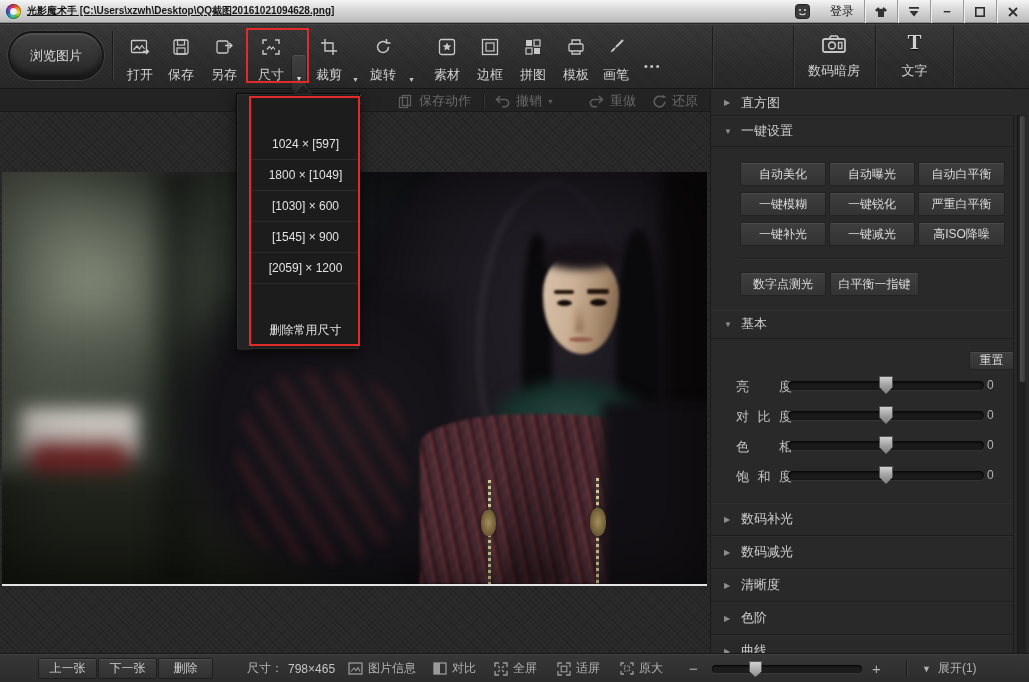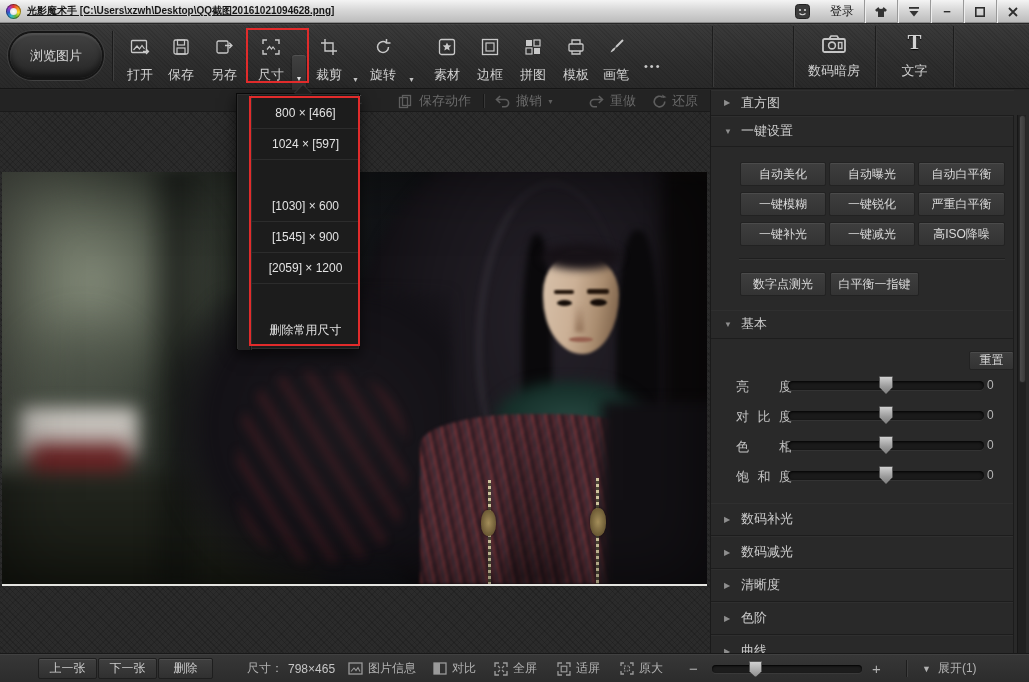--- a/index.html
+++ b/index.html
@@ -514,22 +514,22 @@
     <div class="ssep"></div>
     <div class="sitem" style="left:922px;gap:7px">
       <span style="font-size:9px">▼</span>
       <span>展开(1)</span>
     </div>
   </div>
 
   <div class="notch"></div>
   <div class="menu">
     <div class="gutter"></div>
-    <div class="mitem" style="top:4px">800 × [466]</div>
     <div class="mitem" style="top:35px">1024 × [597]</div>
+    <div class="mitem" style="top:66px">1800 × [1049]</div>
     <div class="mitem" style="top:97px">[1030] × 600</div>
     <div class="mitem" style="top:128px">[1545] × 900</div>
     <div class="mitem" style="top:159px">[2059] × 1200</div>
     <div class="mitem" style="top:221px">删除常用尺寸</div>
   </div>
 
   <div class="redbox" style="left:246px;top:28px;width:63px;height:55px"></div>
   <div class="redbox" style="left:249px;top:96px;width:111px;height:250px"></div>
 
 </div>

